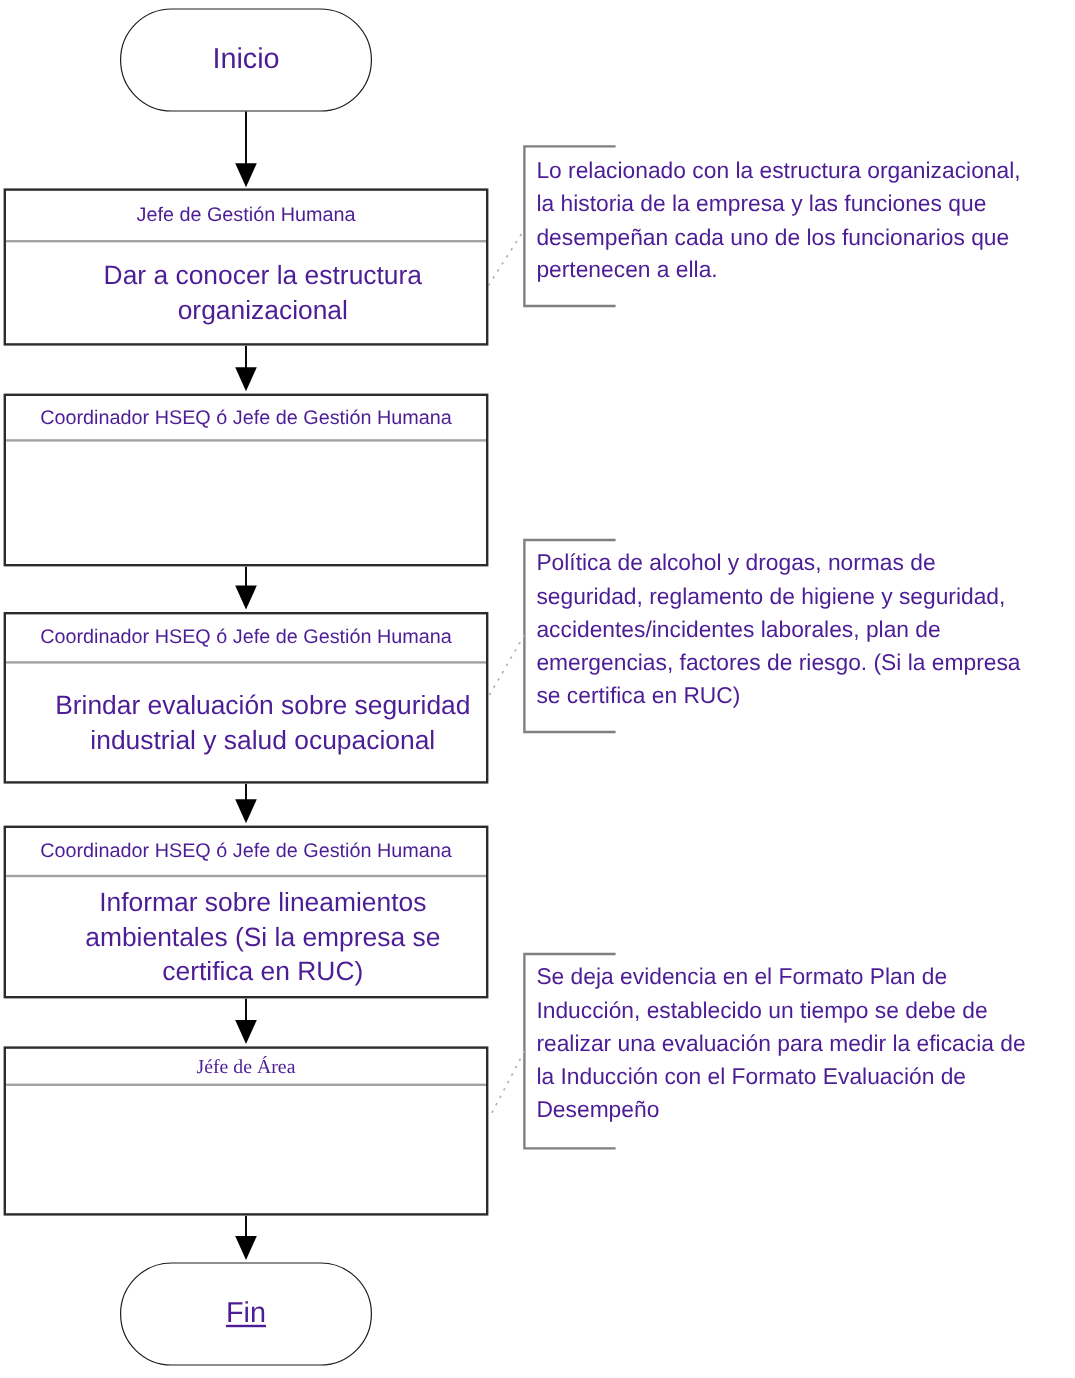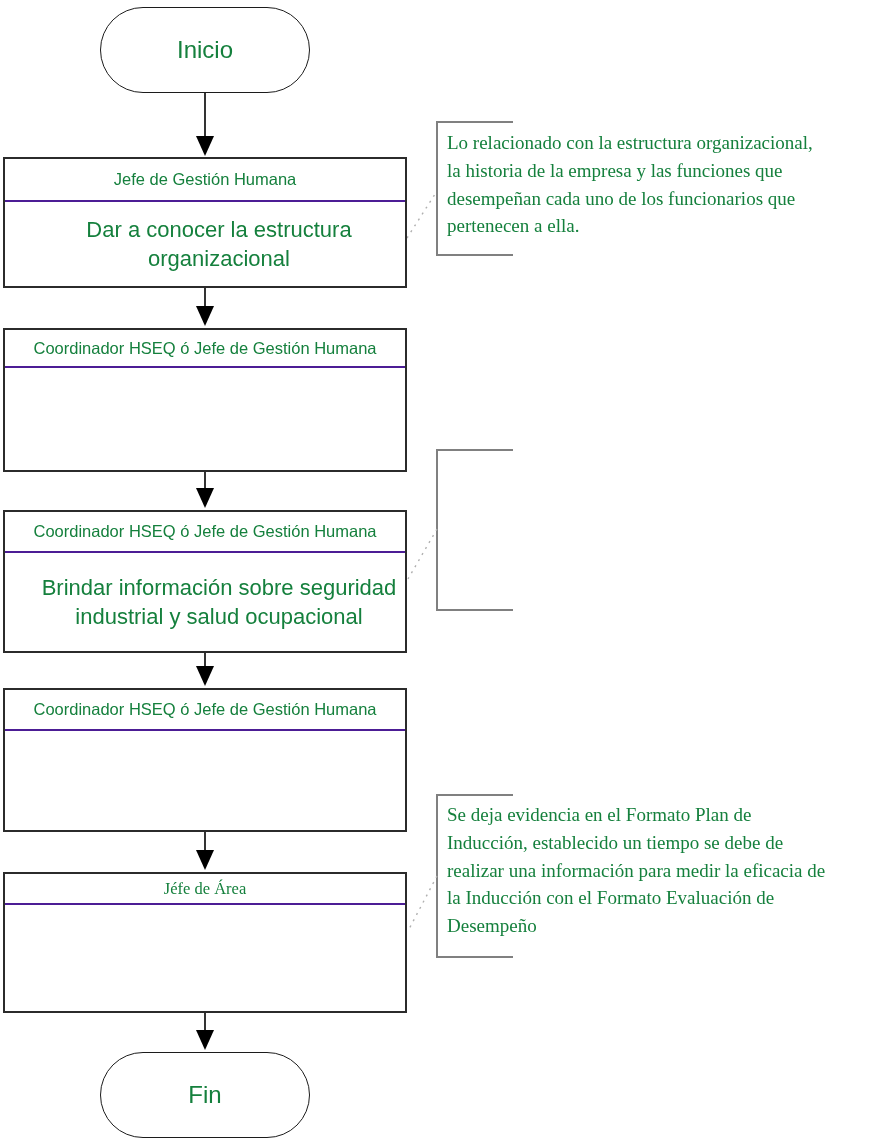--- a/index.html
+++ b/index.html
@@ -2,21 +2,21 @@
 <html><head>
 <meta charset="utf-8">
 <style>
   html, body { margin: 0; padding: 0; background: #ffffff; }
   #canvas {
     position: relative;
     width: 896px;
     height: 1148px;
     background: #ffffff;
     font-family: "Liberation Sans", sans-serif;
-    color: #15803d;
+    color: #4c1d95;
     overflow: hidden;
   }
   #connector-layer {
     position: absolute;
     left: 0; top: 0;
     width: 896px; height: 1148px;
     pointer-events: none;
   }
   .terminal {
     position: absolute;
@@ -26,33 +26,33 @@
     border: 1.5px solid #1c1c1c;
     border-radius: 43px;
     background: #ffffff;
     display: flex;
     align-items: center;
     justify-content: center;
     font-size: 24px;
     box-sizing: border-box;
   }
   .terminal.start { top: 7px; }
-  .terminal.end   { top: 1052px; }
+  .terminal.end   { top: 1052px; text-decoration: underline; }
   .pbox {
     position: absolute;
     left: 3px;
     width: 404px;
     border: 2px solid #2b2b2b;
     background: #ffffff;
     box-sizing: border-box;
     display: flex;
     flex-direction: column;
   }
   .pbox .hdr {
-    border-bottom: 2px solid #4c1d95;
+    border-bottom: 2px solid #a3a3a3;
     display: flex;
     align-items: center;
     justify-content: center;
     font-size: 16.5px;
     flex: none;
   }
   .pbox .bdy {
     flex: 1;
     display: flex;
     align-items: center;
@@ -69,21 +69,20 @@
   .b4 { top: 688px; height: 144px; } .b4 .hdr { height: 39px; }
   .b5 { top: 872px; height: 141px; } .b5 .hdr { height: 29px; font-family: Liberation Serif, serif; }
   .ann {
     position: absolute;
     left: 447px;
     width: 438px;
     font-size: 19px;
     line-height: 27.8px;
     white-space: pre-line;
     text-align: left;
-    font-family: Liberation Serif, serif;
   }
   .ann.a1 { top: 129px; }
   .ann.a2 { top: 456px; }
   .ann.a3 { top: 801px; }
 </style>
 </head>
 <body>
 
 <div id="canvas">
 
@@ -132,39 +131,47 @@
     <div class="bdy">Dar a conocer la estructura
 organizacional</div>
   </div>
 
   <div class="pbox b2">
     <div class="hdr">Coordinador HSEQ ó Jefe de Gestión Humana</div>
   </div>
 
   <div class="pbox b3">
     <div class="hdr">Coordinador HSEQ ó Jefe de Gestión Humana</div>
-    <div class="bdy">Brindar información sobre seguridad
+    <div class="bdy">Brindar evaluación sobre seguridad
 industrial y salud ocupacional</div>
   </div>
 
   <div class="pbox b4">
     <div class="hdr">Coordinador HSEQ ó Jefe de Gestión Humana</div>
+    <div class="bdy">Informar sobre lineamientos
+ambientales (Si la empresa se
+certifica en RUC)</div>
   </div>
 
   <div class="pbox b5">
     <div class="hdr">Jéfe de Área</div>
   </div>
 
   <div class="terminal end">
     <span>Fin</span>
   </div>
 
   <div class="ann a1">Lo relacionado con la estructura organizacional,
 la historia de la empresa y las funciones que
 desempeñan cada uno de los funcionarios que
 pertenecen a ella.</div>
+  <div class="ann a2">Política de alcohol y drogas, normas de
+seguridad, reglamento de higiene y seguridad,
+accidentes/incidentes laborales, plan de
+emergencias, factores de riesgo. (Si la empresa
+se certifica en RUC)</div>
   <div class="ann a3">Se deja evidencia en el Formato Plan de
 Inducción, establecido un tiempo se debe de
-realizar una información para medir la eficacia de
+realizar una evaluación para medir la eficacia de
 la Inducción con el Formato Evaluación de
 Desempeño</div>
 
 </div>
 
 </body></html>

